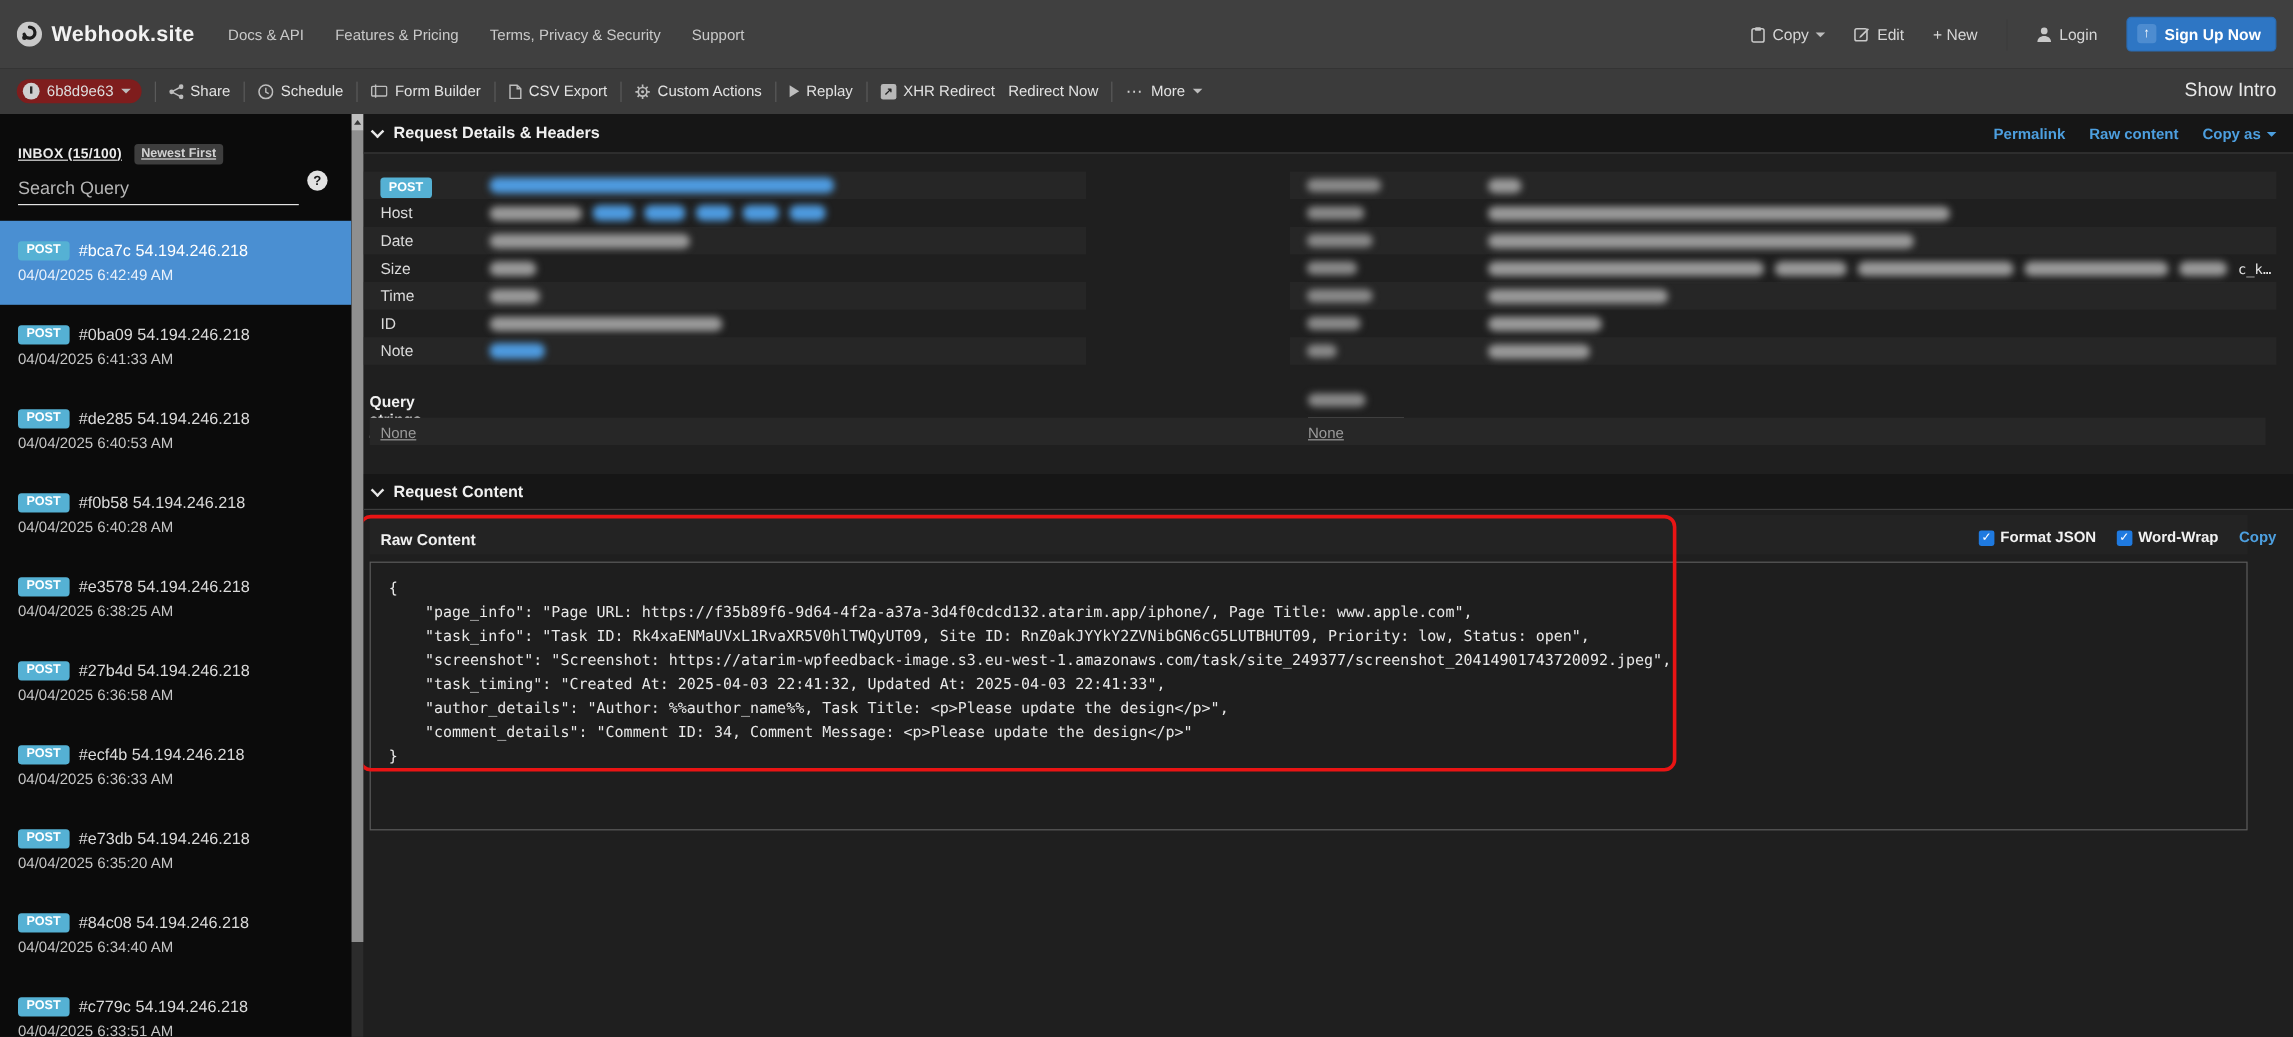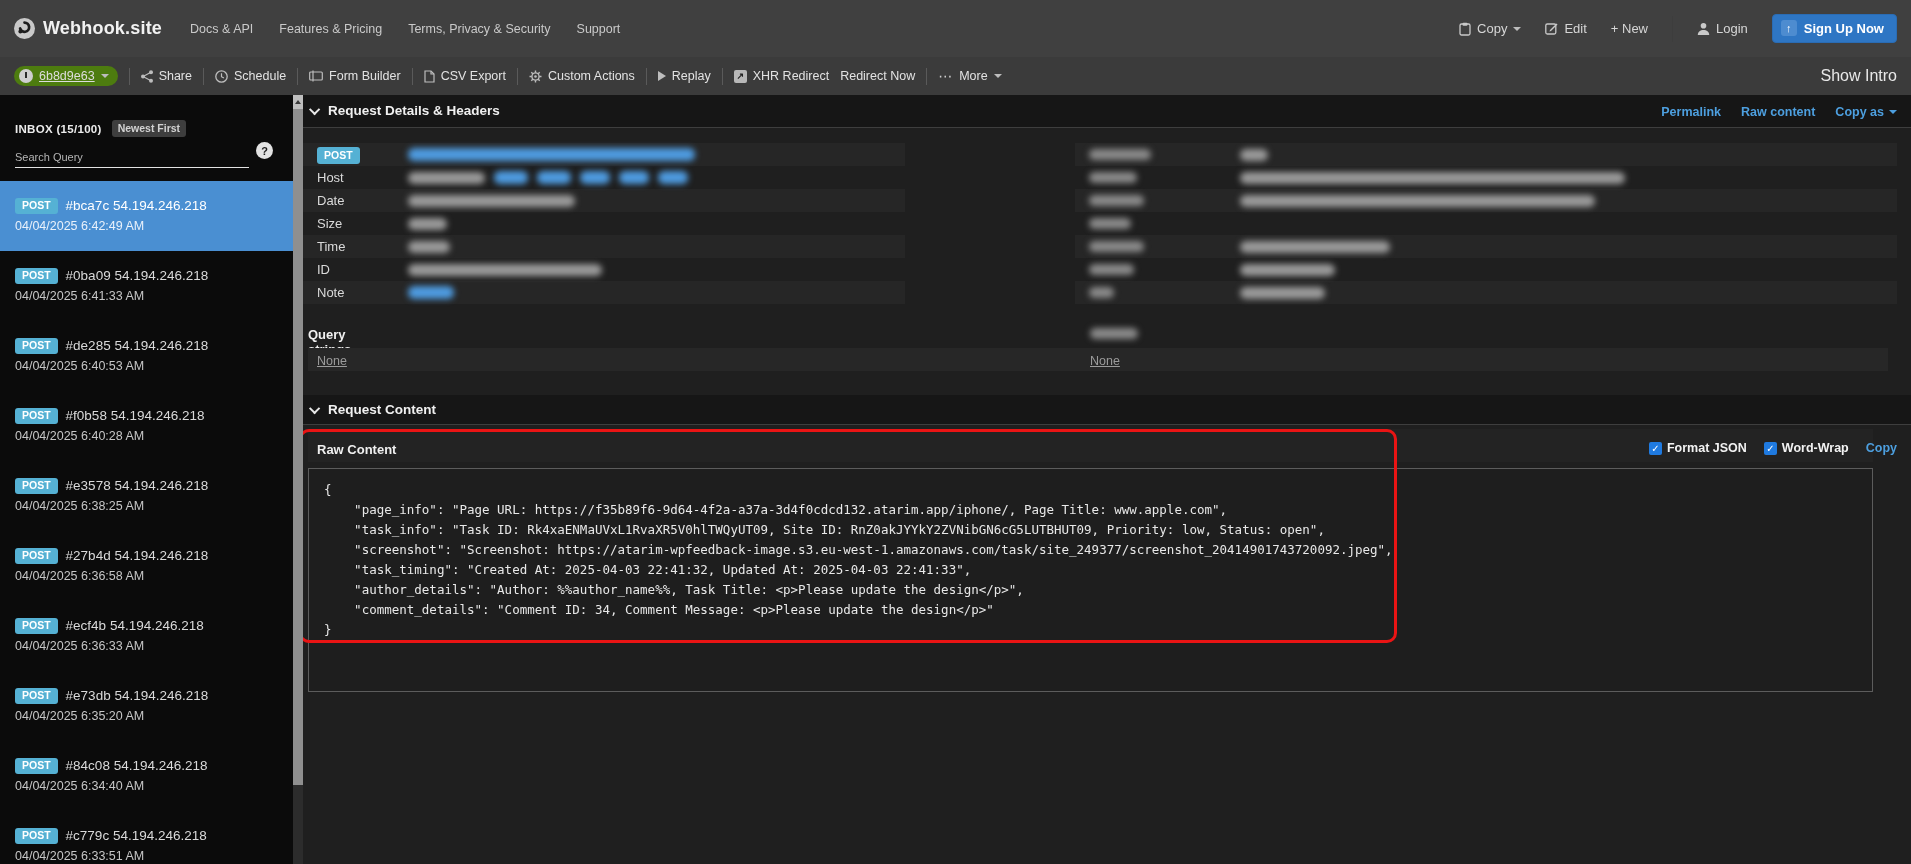--- a/index.html
+++ b/index.html
@@ -19,41 +19,41 @@
                 font-size:13px; font-weight:bold; padding:5px 12px 6px 8px; display:flex; align-items:center; gap:7px; cursor:pointer; }
   .signup-ico { width:16px; height:16px; background:#4d8cd0; border-radius:3px; display:flex; align-items:center; justify-content:center;
                 color:#fff; font-size:11px; line-height:1; }
   .caret { width:0; height:0; border-left:4px solid transparent; border-right:4px solid transparent; border-top:4px solid #bdbdbd; display:inline-block; }
   .caret.blue { border-top-color:#4d9fdf; }
 
   
   .toolbar { height:38px; background:#3b3b3b; display:flex; align-items:center; padding:0 14px; gap:11px; }
   .tb-item { display:flex; align-items:center; gap:6px; font-size:12.5px; color:#e2e2e2; cursor:pointer; white-space:nowrap; }
   .tb-sep { width:1px; height:17px; background:#5a5a5a; }
-  .token-pill { background:#4d7c0f; border-radius:12px; padding:3px 9px 3px 5px; display:flex; align-items:center; gap:6px; cursor:pointer;text-decoration:underline; }
+  .token-pill { background:#7f1d1d; border-radius:12px; padding:3px 9px 3px 5px; display:flex; align-items:center; gap:6px; cursor:pointer; }
   .token-ico { width:14px; height:14px; border-radius:50%; background:#cfcfcf; position:relative; }
   .token-ico:after { content:""; position:absolute; left:6px; top:3px; width:2px; height:6px; background:#2a2a2a; }
   .show-intro { margin-left:auto; font-size:16px; color:#e8e8e8; cursor:pointer; }
   .ico { display:inline-flex; align-items:center; justify-content:center; }
   .play-tri { width:0; height:0; border-top:5px solid transparent; border-bottom:5px solid transparent; border-left:8px solid #bdbdbd; }
   .xhr-ico { width:13px; height:13px; background:#b8b8b8; border-radius:2px; color:#222; font-size:9px; font-weight:bold;
              display:flex; align-items:center; justify-content:center; }
   .dots { font-size:14px; color:#cfcfcf; letter-spacing:1px; line-height:10px; }
 
   
   .app { display:flex; height:781px; }
 
   
   .sidebar { width:293px; background:#0b0b0b; position:relative; flex:none; overflow:hidden; }
-  .inbox-row { padding:25px 14px 0 15px; display:flex; align-items:center; gap:10px; }
+  .inbox-row { padding:25px 14px 0 15px; display:flex; align-items:center; gap:10px;text-decoration:underline; }
   .inbox-label { font-size:11.5px; font-weight:bold; color:#ececec; letter-spacing:.3px; }
   .sort-badge { background:#3e3e3e; color:#d2d2d2; font-size:10.5px; font-weight:bold; border-radius:3px; padding:2px 6px 3px; cursor:pointer; }
   .search-row { padding:10px 0 0 15px; }
   .search-input { width:234px; background:transparent; border:none; border-bottom:1px solid #e3e3e3; color:#cfcfcf;
-                  font-size:11px; padding:2px 0 4px; outline:none; font-family:"Liberation Sans",sans-serif; }
+                  font-size:15px; padding:2px 0 4px; outline:none; font-family:"Liberation Sans",sans-serif; }
   .search-input::placeholder { color:#b5b5b5; }
   .help-circle { position:absolute; left:256px; top:47px; width:17px; height:17px; border-radius:50%; background:#e2e2e2;
                  color:#1a1a1a; font-size:11px; font-weight:bold; display:flex; align-items:center; justify-content:center; cursor:pointer; }
   .req-list { margin-top:13px; }
   .req-item { height:70px; padding:17px 14px 0 15px; cursor:pointer; }
   .req-item.selected { background:#4a8fd2; }
   .line1 { display:flex; align-items:center; gap:8px; }
   .badge { background:#55b1d4; color:#fff; font-size:10.5px; font-weight:bold; border-radius:3px; padding:2px 7px 3px; line-height:1; }
   .req-id { font-size:13.5px; color:#dadada; }
   .req-item.selected .req-id { color:#fff; }
@@ -439,20 +439,28 @@
             <i class="blob d" style="width:55px"></i>
           </span>
         <span class="vals">
             <i class="blob g" style="width:355px"></i>
           </span>
       </div>
       <div class="trow">
         <span class="rlabel">
             <i class="blob d" style="width:42px"></i>
           </span>
+        <span class="vals">
+          <i class="blob g" style="width:230px"></i>
+          <i class="blob g" style="width:60px"></i>
+          <i class="blob g" style="width:130px"></i>
+          <i class="blob g" style="width:120px"></i>
+          <i class="blob g" style="width:40px"></i>
+          <span class="ck-text">c_k…</span>
+        </span>
       </div>
       <div class="trow">
         <span class="rlabel">
             <i class="blob d" style="width:55px"></i>
           </span>
         <span class="vals">
             <i class="blob g" style="width:150px"></i>
           </span>
       </div>
       <div class="trow">

